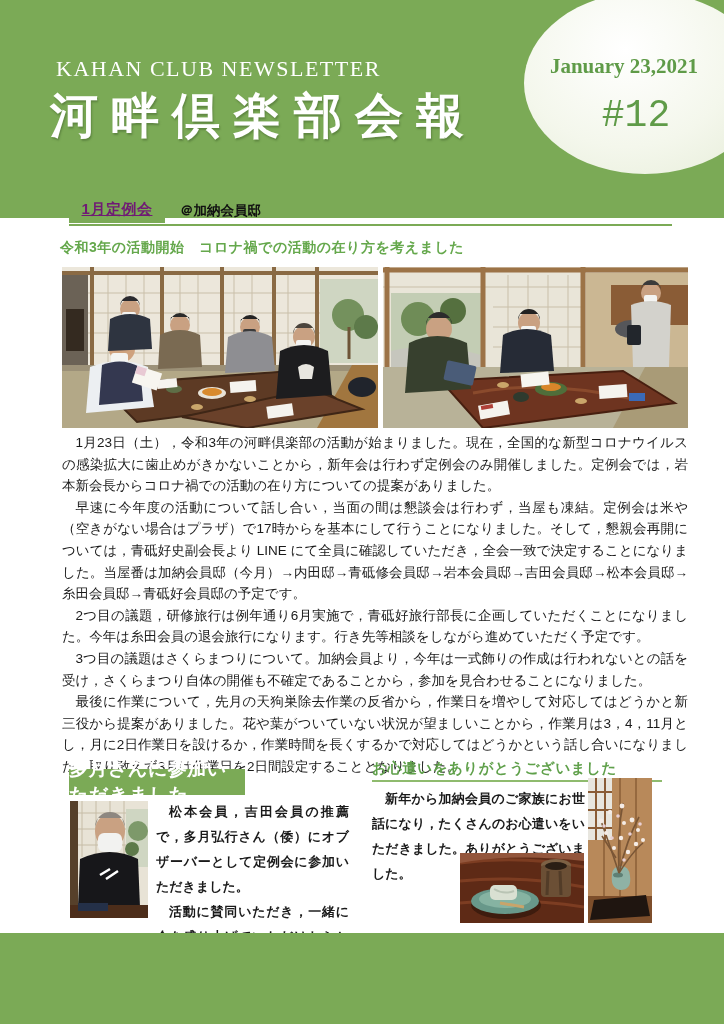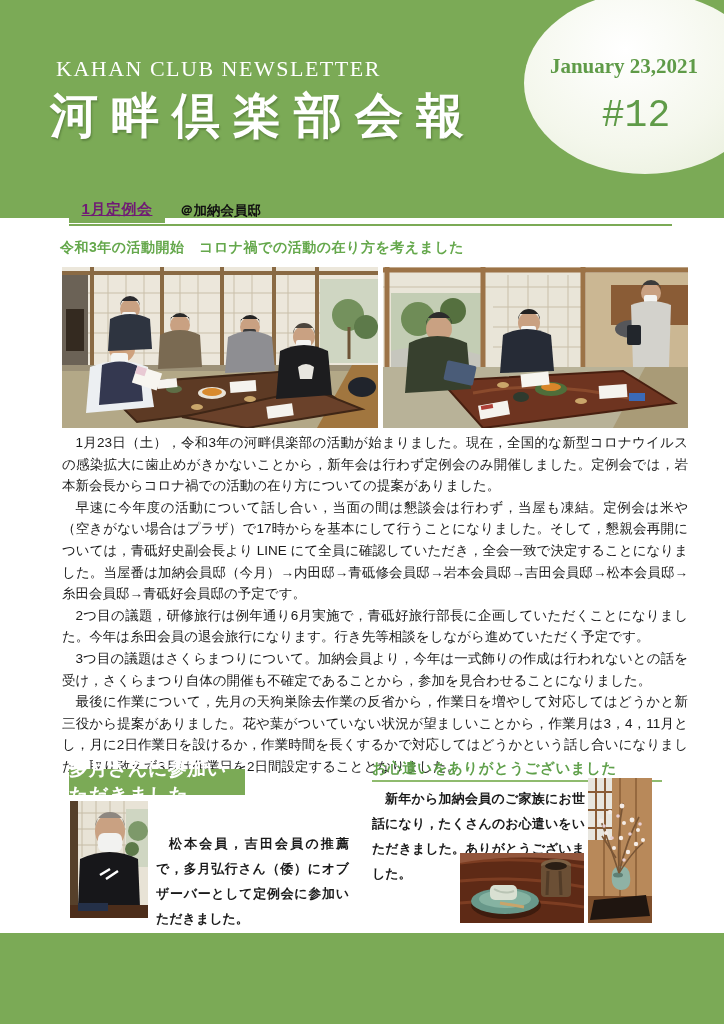--- a/index.html
+++ b/index.html
@@ -80,21 +80,21 @@
 
   
   .observer-tag {
     position:absolute; left:69px; top:769px; width:176px; height:26px;
     background:#7BAA56; color:#ffffff; font-size:19px; font-weight:bold;
     display:flex; align-items:center; justify-content:center; letter-spacing:.5px;
   }
   .observer-photo { left:70px; top:801px; width:78px; height:117px; }
   .observer-text {
     position:absolute; left:156px; top:799px; width:193px;
-    font-size:13px; font-weight:bold; line-height:25px; text-align:justify;margin-top:32px;
+    font-size:13px; font-weight:bold; line-height:25px; text-align:justify;
   }
   .observer-text p { text-indent:1em; }
 
   
   .thanks-heading {
     position:absolute; left:372px; top:759px; width:300px;
     font-size:14.5px; font-weight:bold; color:#5FA04A; letter-spacing:.5px;
     white-space:nowrap;
   }
   .thanks-rule {

